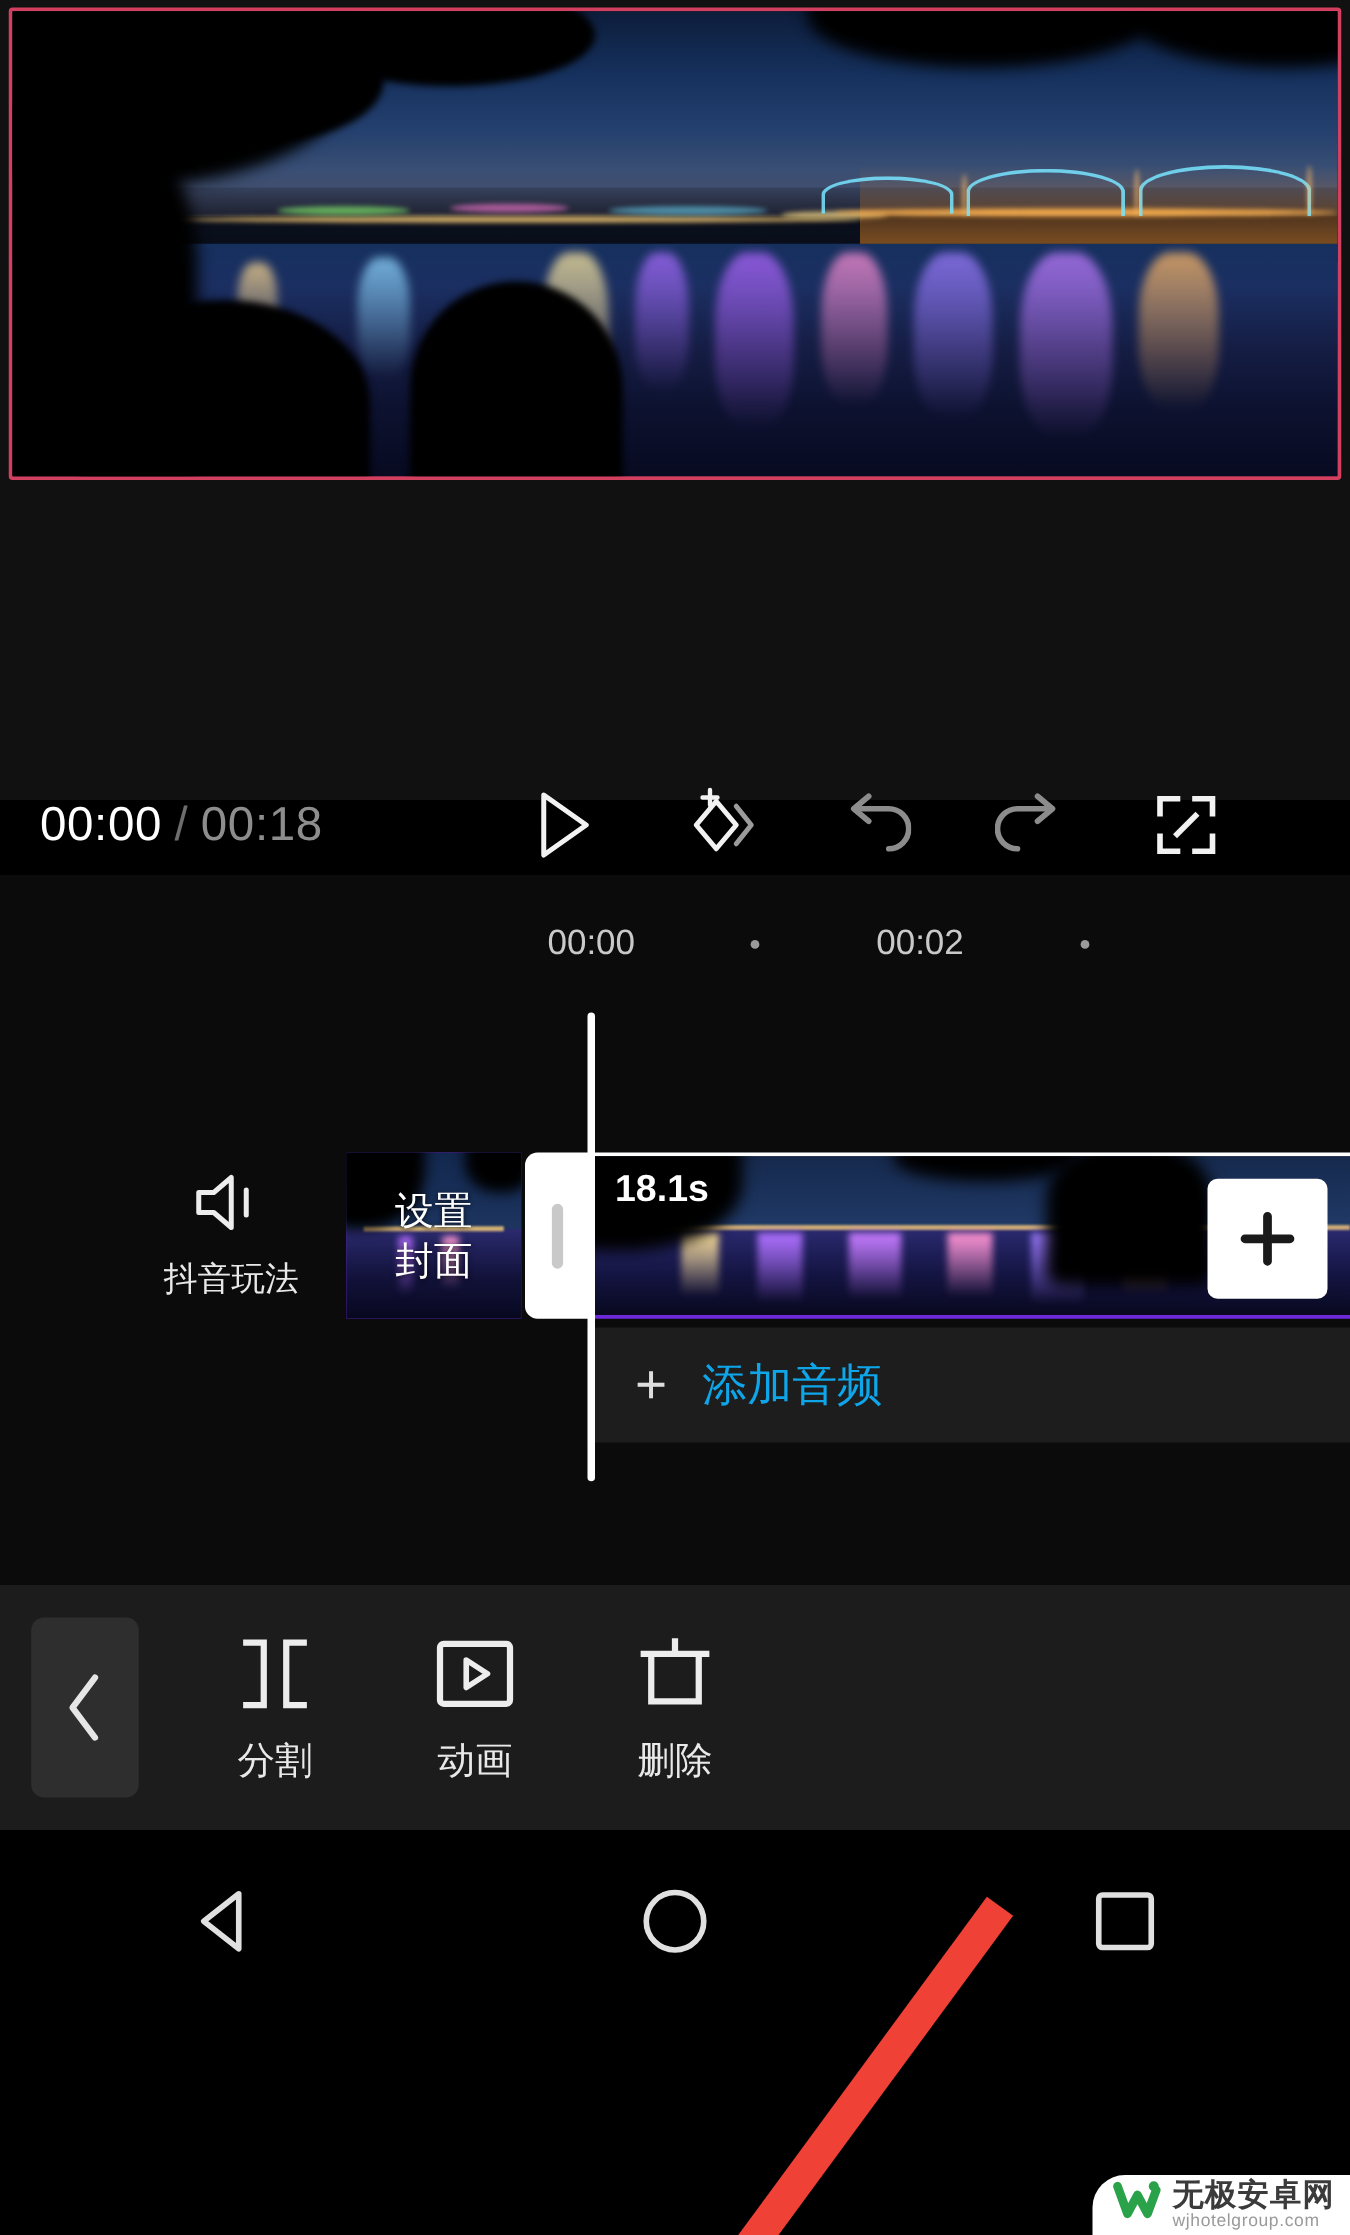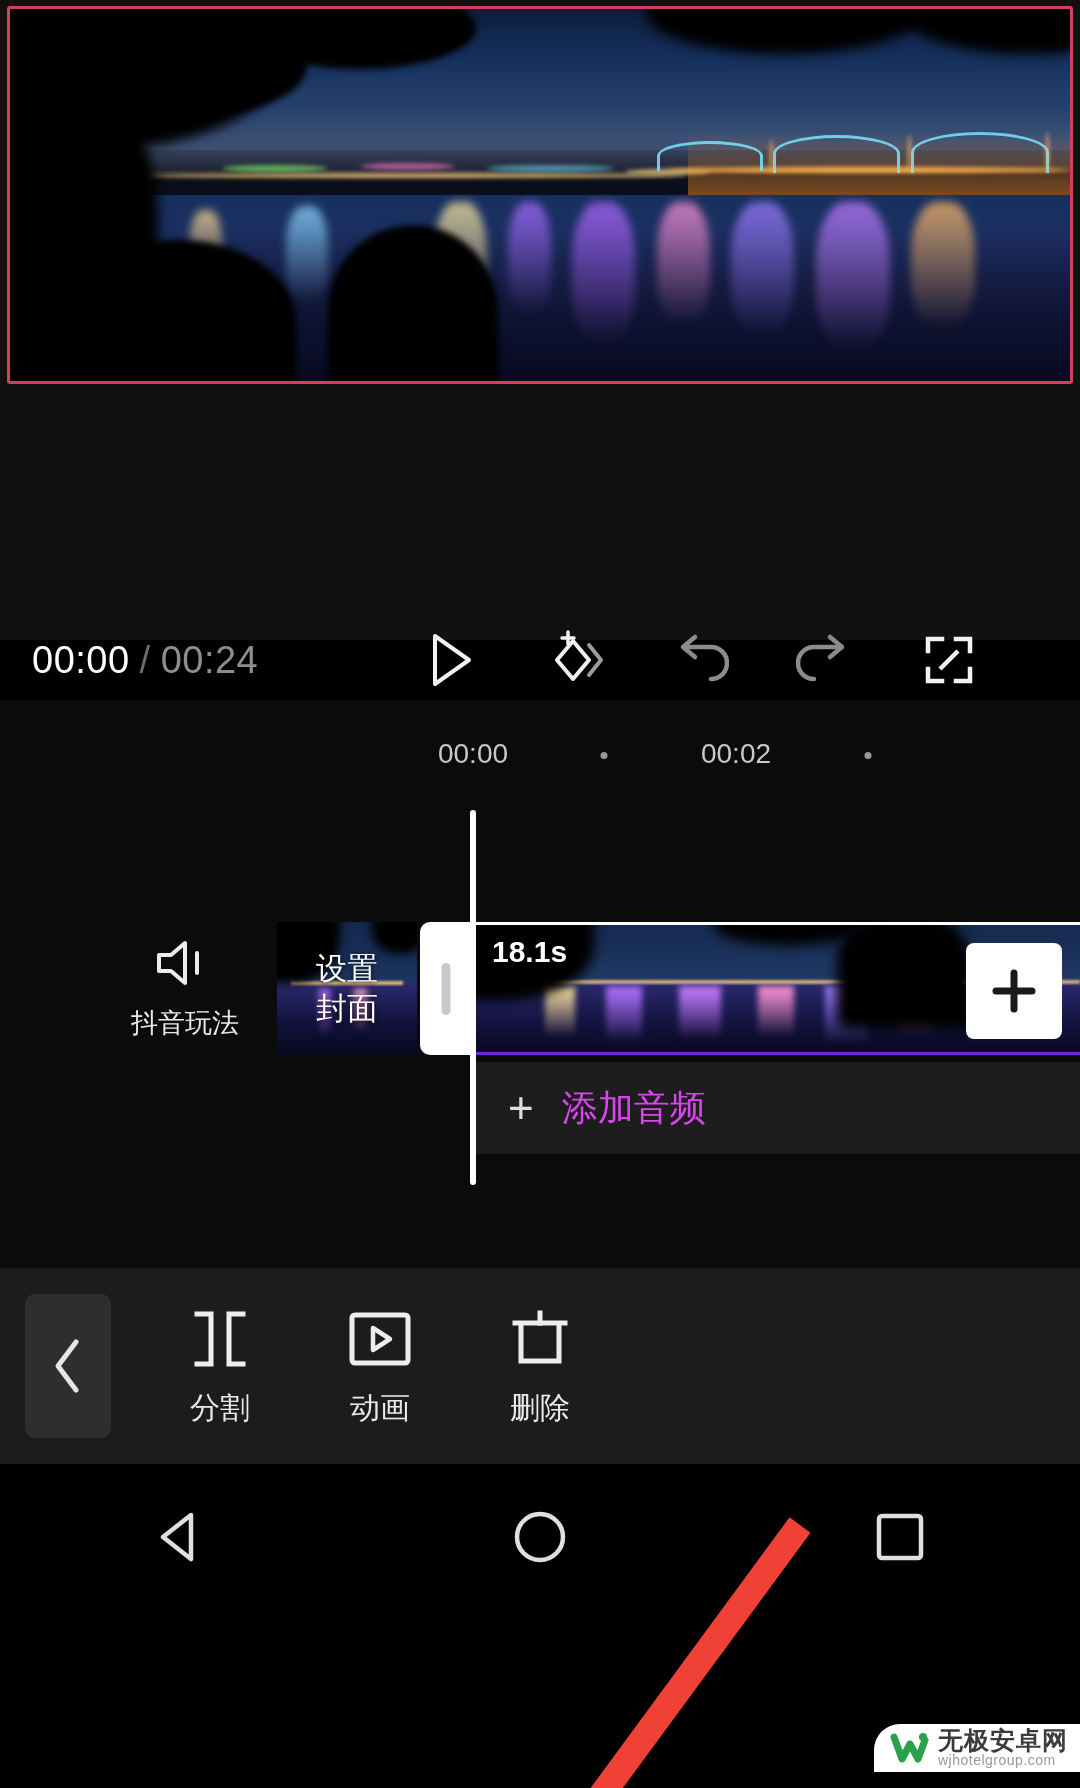--- a/index.html
+++ b/index.html
@@ -123,21 +123,21 @@
   #add-clip-btn{
     position:absolute; right:18px; top:18px; width:96px; height:96px;
     background:#fff; border-radius:8px; display:flex; align-items:center;
     justify-content:center; z-index:6;
   }
   #audio-row{
     position:absolute; left:470px; top:362px; width:610px; height:92px;
     background:#1d1d1d; display:flex; align-items:center; padding-left:38px;
   }
   #audio-row .plus{ font-size:44px; color:#dedede; line-height:1; }
-  #audio-label{ font-size:36px; color:#d946ef; margin-left:28px; }
+  #audio-label{ font-size:36px; color:#0ea5e9; margin-left:28px; }
 
   
   #red-arrow{ position:absolute; left:0; top:700px; width:1080px; height:600px; pointer-events:none; z-index:60; }
 
   
   #bottom-bar{
     position:absolute; left:0; top:1268px; width:1080px; height:196px;
     background:#1c1c1c;
   }
   #back-btn{
@@ -162,23 +162,23 @@
     background:#000;
   }
   #nav-inner{
     position:absolute; left:0; top:20px; width:1080px; height:110px;
     display:flex; align-items:center; justify-content:space-around;
   }
   .navbtn{ width:110px;height:110px;display:flex;align-items:center;justify-content:center; }
 
   
   #watermark{
-    position:absolute; right:0; bottom:16px; height:48px;
+    position:absolute; right:0; bottom:0; height:48px;
     background:#fff; border-top-left-radius:26px; border-bottom-left-radius:0;
-    display:flex; align-items:center; padding:0 12px 0 16px;text-decoration:underline;
+    display:flex; padding:0 12px 0 16px;text-decoration:underline;
   }
   #wm-logo{ width:40px;height:40px; flex:0 0 40px; }
   #wm-texts{ margin-left:8px; display:flex; flex-direction:column; justify-content:center; }
   #wm-cn{ font-size:25px; color:#3b3b3b; font-weight:bold; line-height:1.05; letter-spacing:1px; }
   #wm-en{ font-size:14px; color:#9a9a9a; line-height:1.1; letter-spacing:.5px; }
 </style>
 </head>
 <body>
 
 <div id="preview-area">
@@ -222,21 +222,21 @@
       <div class="leafmass" style="left:60%;top:-10%;width:26%;height:22%;border-radius:0 0 50% 50%;"></div>
       <div class="leafmass" style="left:84%;top:-12%;width:24%;height:24%;border-radius:0 0 50% 50%;"></div>
     </div>
   </div>
 </div>
 
 <div id="player-toolbar">
   <div id="timecode">
     <span class="cur">00:00</span>
     <span class="sep">/</span>
-    <span class="tot">00:24</span>
+    <span class="tot">00:18</span>
   </div>
 
   <div id="player-icons">
     <div class="picon">
       <svg width="52" height="56" viewBox="0 0 52 56">
           <path d="M10 4 L44 28 L10 52 Z" fill="none" stroke="#f2f2f2" stroke-width="4" stroke-linejoin="round"></path>
         </svg>
     </div>
     <div class="picon">
       <svg width="62" height="62" viewBox="0 0 62 62">

